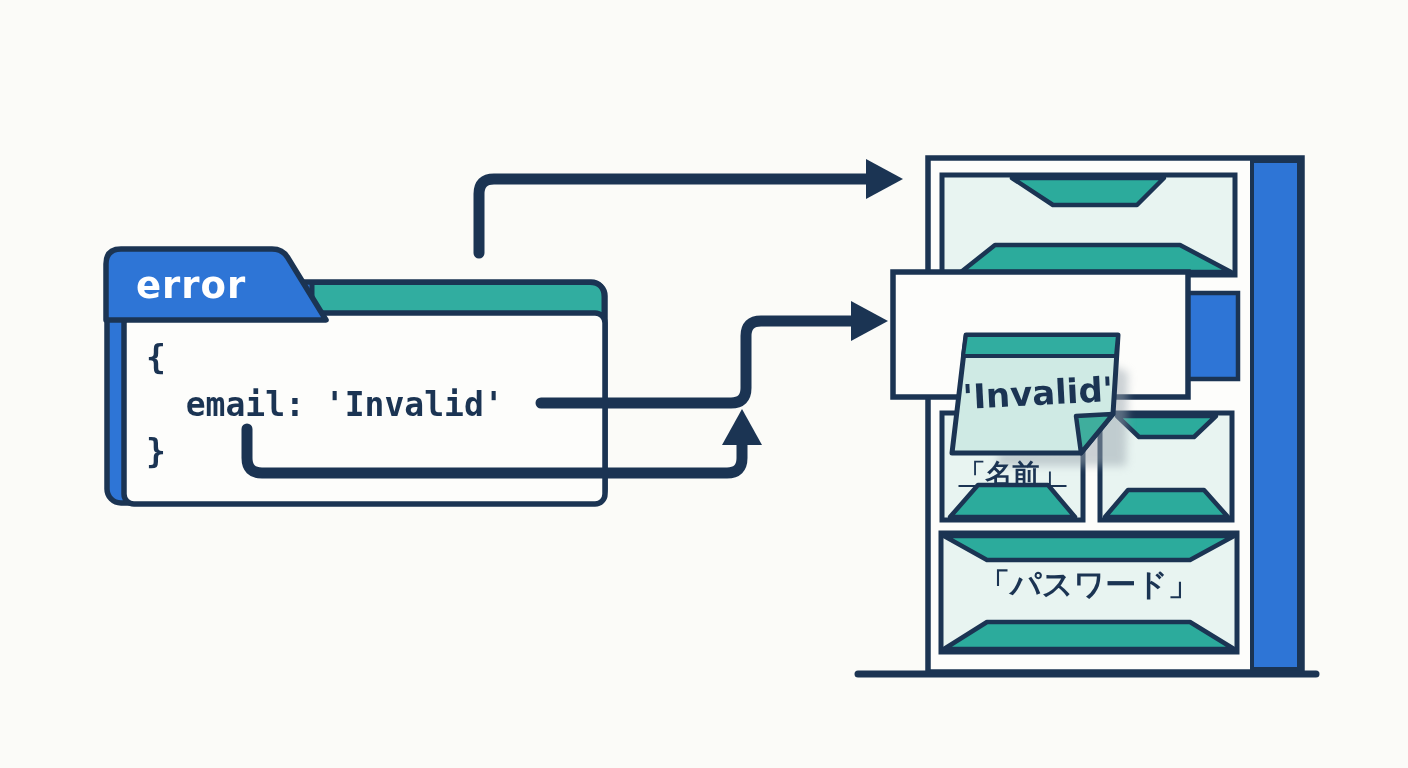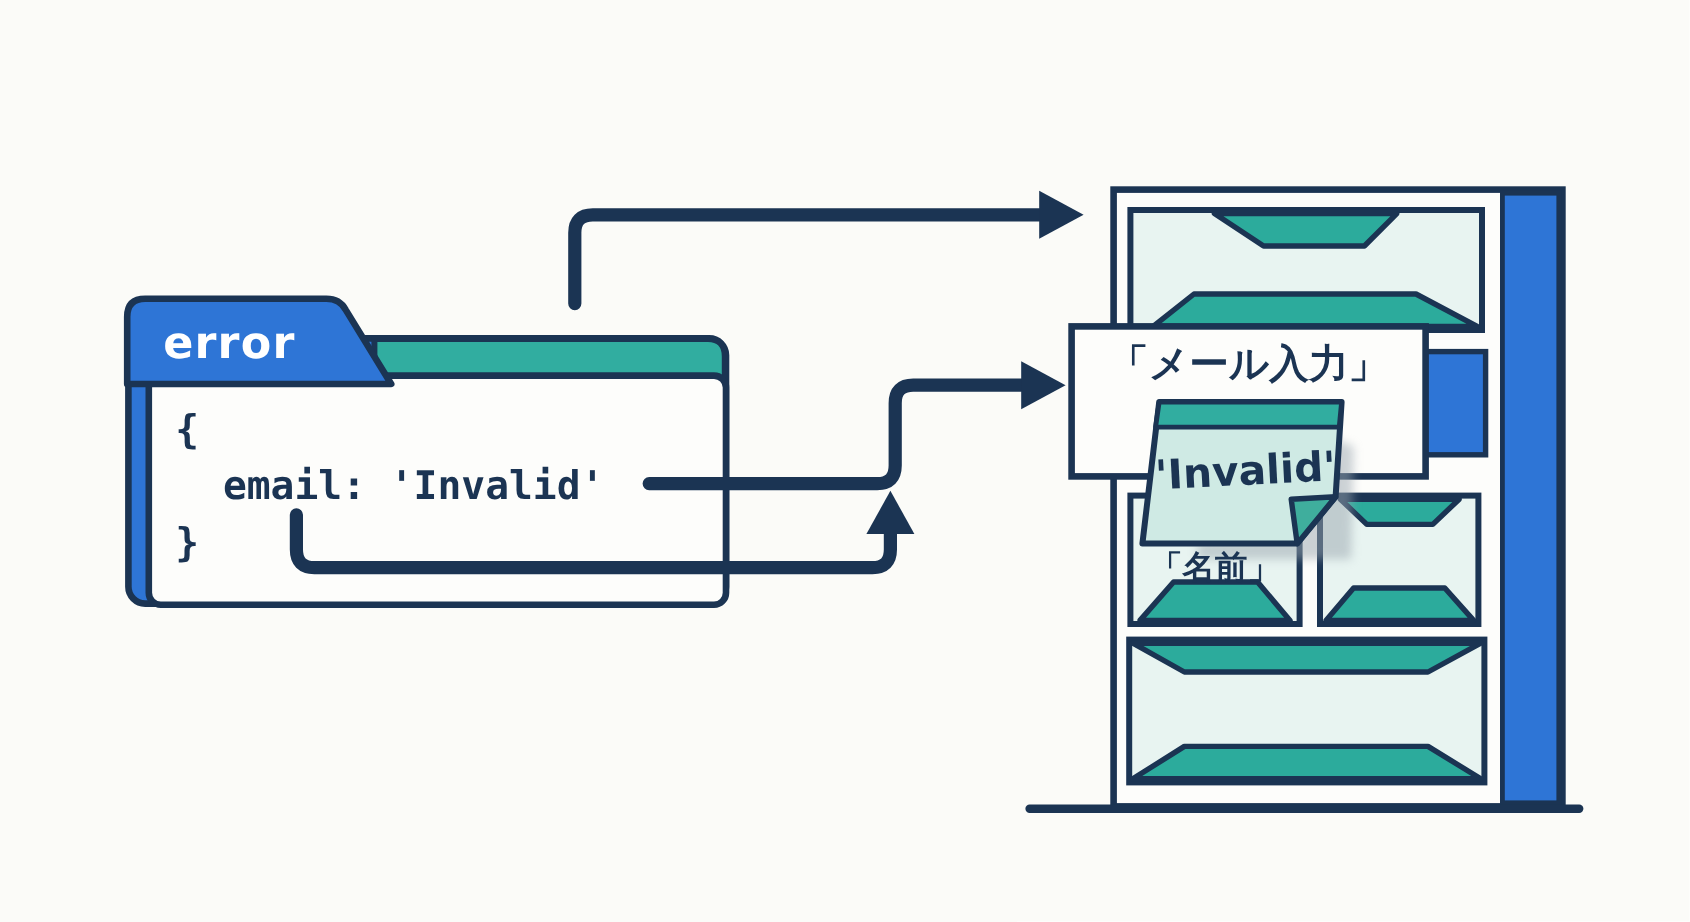--- a/index.html
+++ b/index.html
@@ -25,21 +25,21 @@
   .txt{position:absolute;color:var(--navy,#1b3453);font-weight:bold;line-height:1.15;}
   .tab-label{left:136px;top:265px;width:160px;font-size:37px;color:#ffffff;letter-spacing:1px;}
   .code{
     left:146px;top:334px;width:440px;
     font-family:"DejaVu Sans Mono","Liberation Mono",monospace;
     font-size:33px;line-height:47px;white-space:pre;
   }
   .map-label{left:532px;top:112px;width:400px;font-size:37px;text-align:center;letter-spacing:1px;}
   .email-label{left:893px;top:284px;width:295px;font-size:33px;text-align:center;}
   .sticky-label{left:958px;top:374px;width:160px;font-size:34px;text-align:center;transform:rotate(-3deg);}
-  .name-label{left:942px;top:458px;width:141px;font-size:27px;text-align:center;}
+  .name-label{left:942px;top:458px;width:141px;font-size:27px;text-align:center;text-decoration:underline;}
   .pass-label{left:941px;top:567px;width:296px;font-size:31px;text-align:center;}
 </style>
 </head>
 <body>
 
 <div class="stage">
 
   <svg width="1408" height="768" viewBox="0 0 1408 768">
     <defs>
       <filter id="soft" x="-40%" y="-40%" width="180%" height="180%">
@@ -90,16 +90,16 @@
     <polygon points="966,335 1118,335 1116,356 963,356" class="f-teal2 ol" stroke-width="4" stroke-linejoin="round"></polygon>
     <polygon points="1113,414 1081,453 1076,416" fill="var(--sticky_fold,#3fae9d)" class="ol" stroke-width="4.5" stroke-linejoin="round"></polygon>
 
     <path d="M858,674 H1316" class="ol" stroke-width="7" stroke-linecap="round" fill="none"></path>
   </svg>
 
   <div class="txt tab-label">error</div>
   <div class="txt code">{
   email: 'Invalid'
 }</div>
-  <div class="txt email-label">「メール入力」</div>
   <div class="txt sticky-label">'Invalid'</div>
   <div class="txt name-label">「名前」</div>
+  <div class="txt pass-label">「パスワード」</div>
 </div>
 
 </body></html>

